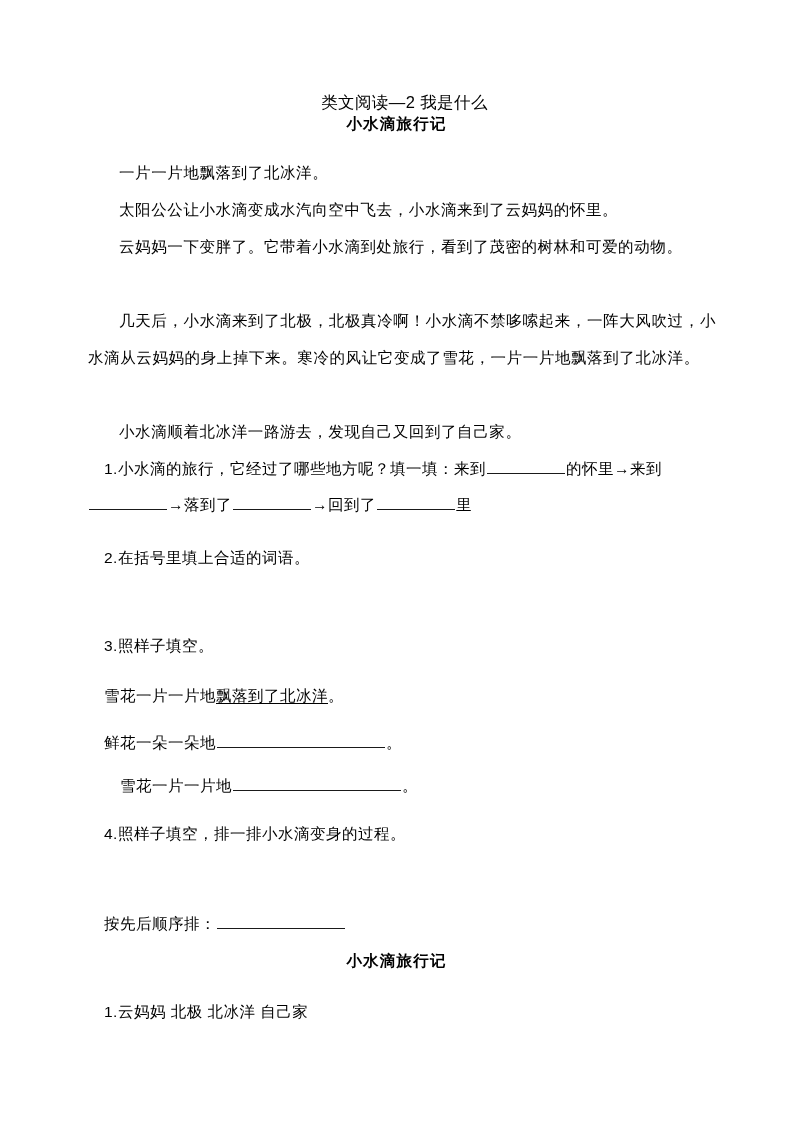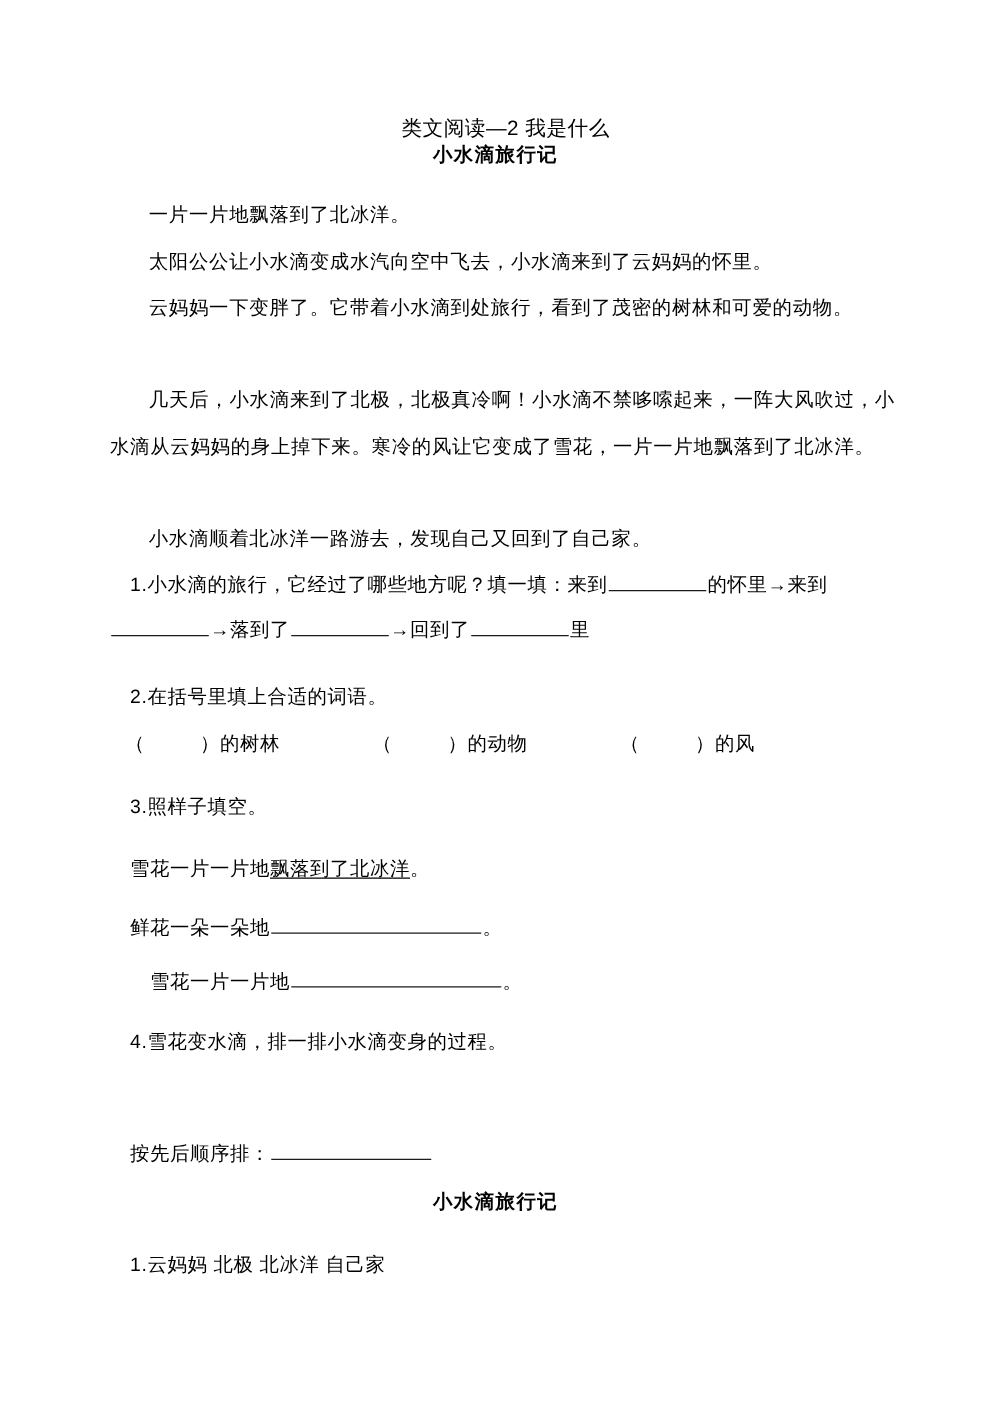--- a/index.html
+++ b/index.html
@@ -143,42 +143,39 @@
   <div class="passage" style="top:413px;">小水滴顺着北冰洋一路游去，发现自己又回到了自己家。</div>
 
   <div class="q indent" style="top:451px;">
     <span>1.</span><span>小水滴的旅行，它经过了哪些地方呢？</span><span class="bold">填一填：</span><span>来到</span><span class="blank b-sm"></span><span>的怀里→</span><span>来到</span><span class="blank b-sm"></span><span>→落到了</span><span class="blank b-sm"></span><span>→回到了</span><span class="blank b-sm"></span><span>里</span>
   </div>
 
   <div class="q indent" style="top:540px;">
     <span>2.</span><span>在括号里填上合适的词语。</span>
   </div>
 
-  <div class="q" style="top:578px; left:100px;">
-    <span><span>（</span><span class="paren-gap"></span><span>）的树林</span></span><span class="gap-m"></span><span><span>（</span><span class="paren-gap"></span><span>）的动物</span></span><span class="gap-m"></span><span><span>（</span><span class="paren-gap"></span><span>）的风</span></span>
-  </div>
 
   <div class="q indent" style="top:628px;">
     <span>3.</span><span>照样子填空。</span>
   </div>
 
   <div class="q" style="top:678px; left:104px;">
     <span>雪花一片一片地</span><span class="uline">飘落到了北冰洋</span><span>。</span>
   </div>
 
   <div class="q" style="top:725px; left:104px;">
     <span>鲜花一朵一朵地</span><span class="blank b-lg"></span><span>。</span>
   </div>
 
   <div class="q" style="top:768px; left:120px;">
     <span>雪花一片一片地</span><span class="blank b-lg"></span><span>。</span>
   </div>
 
   <div class="q indent" style="top:816px;">
-    <span>4.</span><span>雪花变水滴，排一排小水滴变身的过程。</span>
+    <span>4.</span><span>照样子填空，排一排小水滴变身的过程。</span>
   </div>
 
 
   <div class="q" style="top:906px; left:104px;">
     <span>按先后顺序排：</span><span class="blank b-md"></span>
   </div>
 
   <div class="answer-title" style="top:951px;">小水滴旅行记</div>
 
   <div class="answer-line" style="top:1002px; left:104px;">1.云妈妈  北极 北冰洋  自己家</div>

